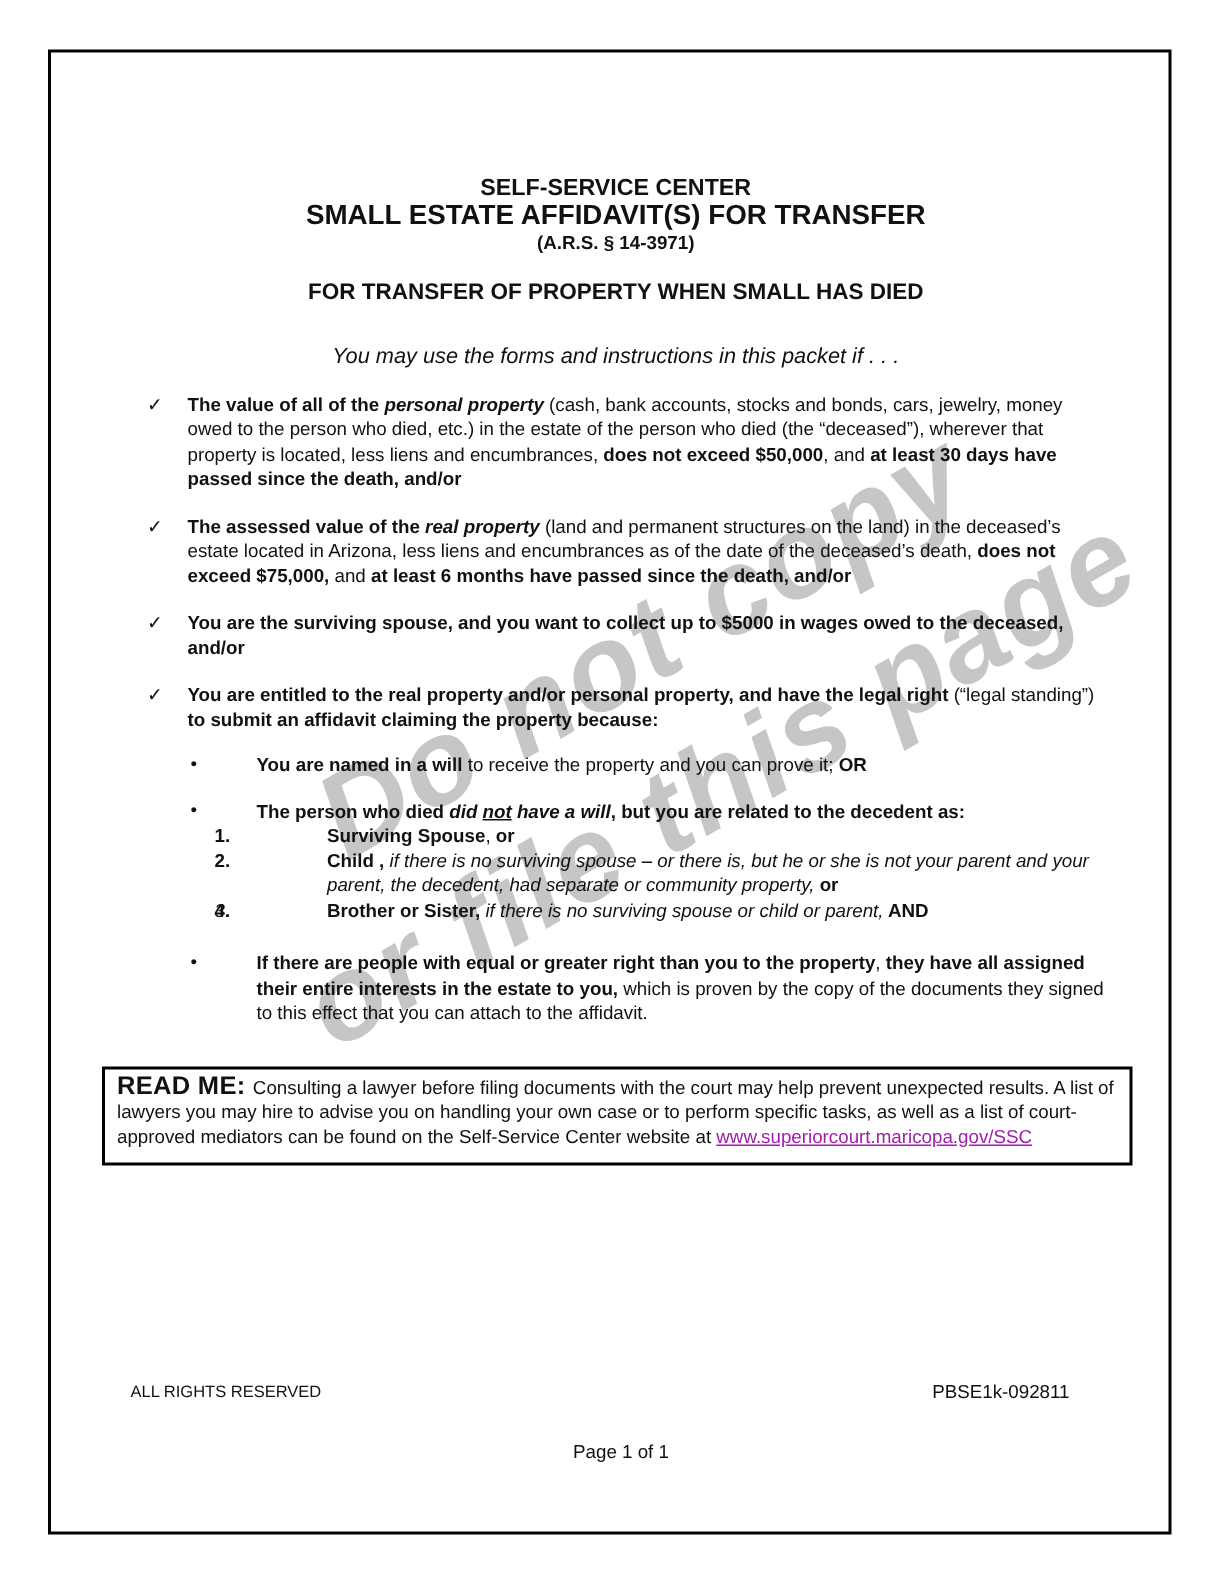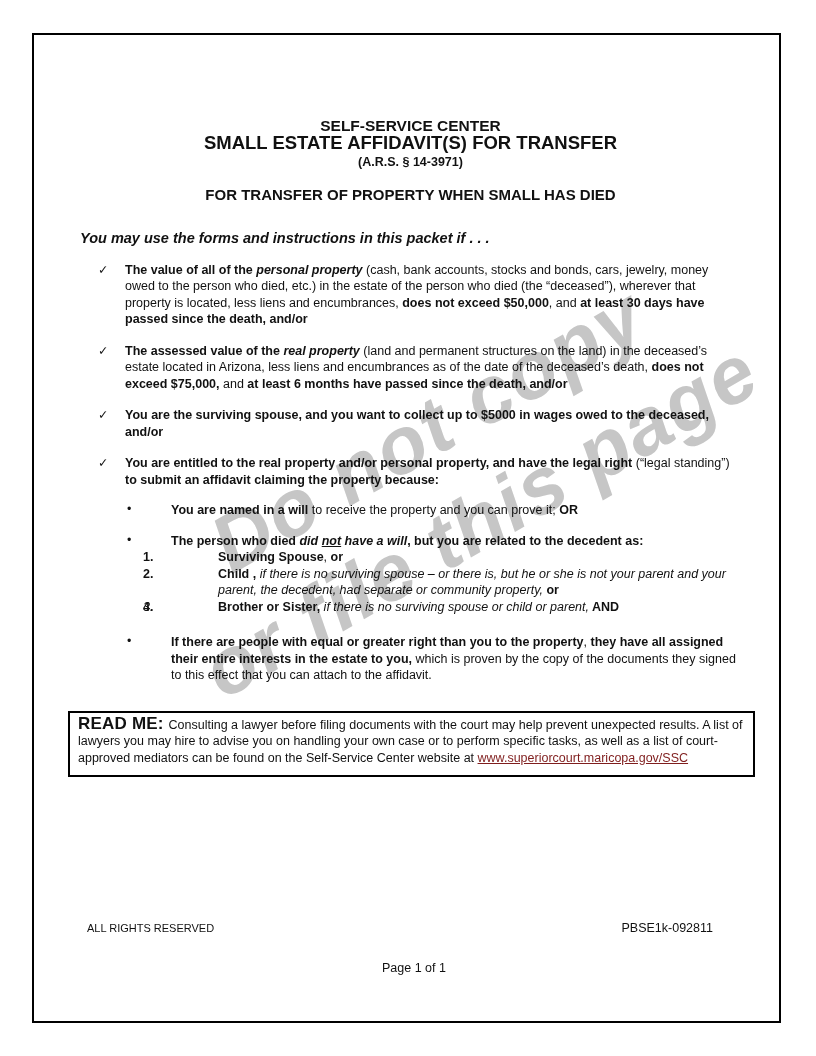--- a/index.html
+++ b/index.html
@@ -31,36 +31,36 @@
     white-space:nowrap;
   }
   .content, .footer { z-index:1; }
   .content { z-index:1; }
   
   .hdr { text-align:center; }
   .hdr-line1 { font-size:15.5px; font-weight:bold; }
   .hdr-title { font-size:18.5px; font-weight:bold; }
   .hdr-statute { font-size:12.5px; font-weight:bold; margin-top:3px; }
   .hdr-subtitle { font-size:15px; font-weight:bold; margin-top:16px; }
-  .intro { font-size:14.5px; font-weight:bold; font-style:italic; margin-top:27px; text-align:left; }
+  .intro { font-size:14.5px; font-weight:normal; font-style:italic; margin-top:27px; text-align:center; }
   
   .check-item { position:relative; padding-left:45px; margin-top:15px; }
   .check-item > .marker { position:absolute; left:18px; top:0; font-weight:normal; }
   .sub-item { position:relative; padding-left:91px; margin-top:14px; }
   .sub-item > .marker { position:absolute; left:47px; top:-1px; }
   .num-row { position:relative; padding-left:138px; }
   .num-row > .num { position:absolute; left:63px; top:0; font-weight:bold; }
   .num-row > .num.italic { font-style:italic; font-weight:normal; }
   .final-bullet { margin-top:19px; }
   
   .b { font-weight:bold; }
   .i { font-style:italic; }
   .u { text-decoration:underline;text-align:center; }
   .readme-label { font-weight:bold; font-size:17px; letter-spacing:0.2px; }
-  a.link, .link { color:#7f1d1d; cursor:pointer; }
+  a.link, .link { color:#a21caf; cursor:pointer; }
   
   .readme-box {
     border:2px solid #000;
     margin-top:27px; margin-left:-12px; margin-right:-14px;
     padding:3px 10px 9px 8px;
     background:#fff;
     position:relative;
   }
   
   .footer {

